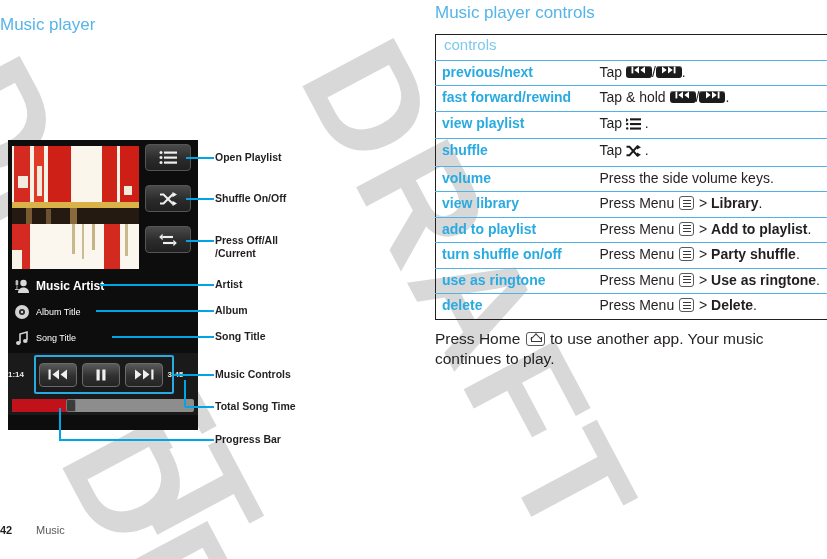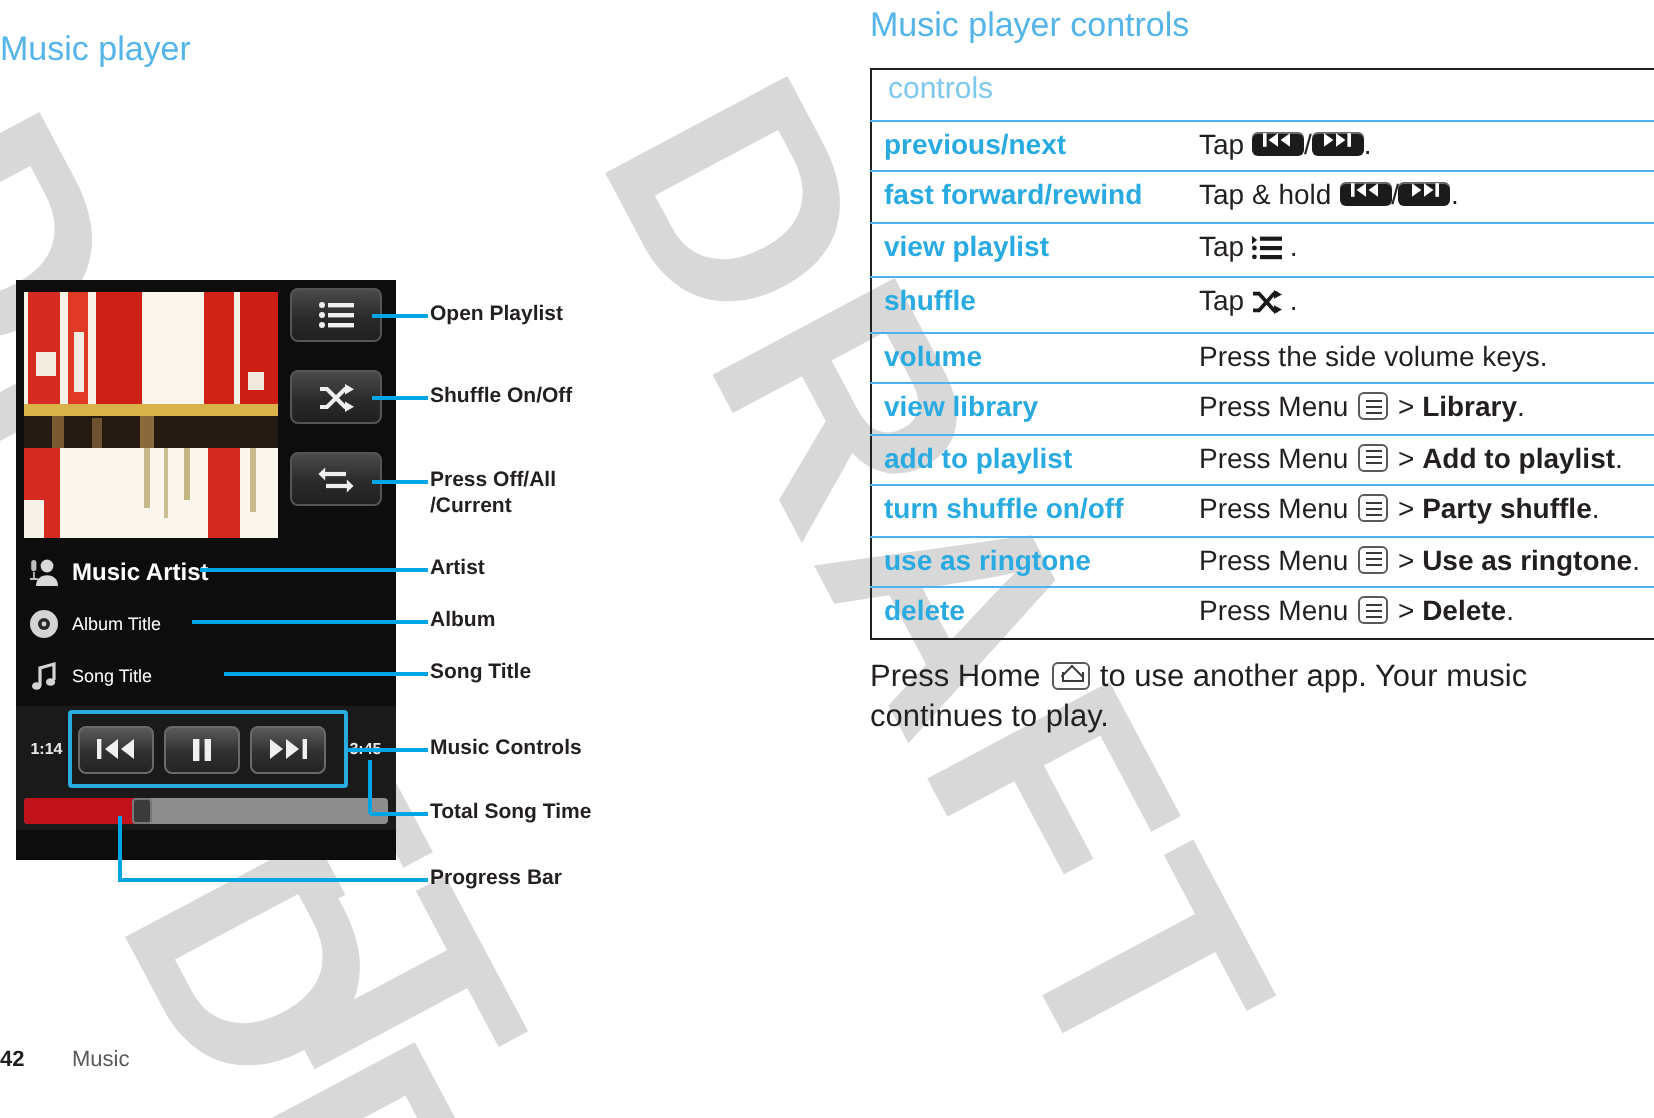--- a/index.html
+++ b/index.html
@@ -147,21 +147,21 @@
   }
   .metarow .mi { width:16px; height:16px; display:block; }
   .metarow .mt { font-size:12px; font-weight:700; }
   .metarow.small .mt { font-size:9px; font-weight:400; }
 
   #controlbar {
     position:absolute; left:0; top:213px; width:190px; height:43px;
     background:#1a1a1a;
     display:flex; align-items:center;
   }
-  .tlabel { color:#e8e8e8; font-size:8px; font-weight:700; width:48px; text-align:center; }
+  .tlabel { color:#e8e8e8; font-size:8px; font-weight:700; width:48px; text-align:left; }
   .cbtns { display:flex; gap:5px; }
   .cbtn {
     width:38px; height:24px; border-radius:4px;
     background:linear-gradient(#5a5a5a,#303030 55%,#242424);
     border:1px solid #6a6a6a;
     display:flex; align-items:center; justify-content:center;
   }
   #progresswrap {
     position:absolute; left:0; top:256px; width:190px; height:19px;
     background:#1a1a1a; display:flex; align-items:center;

